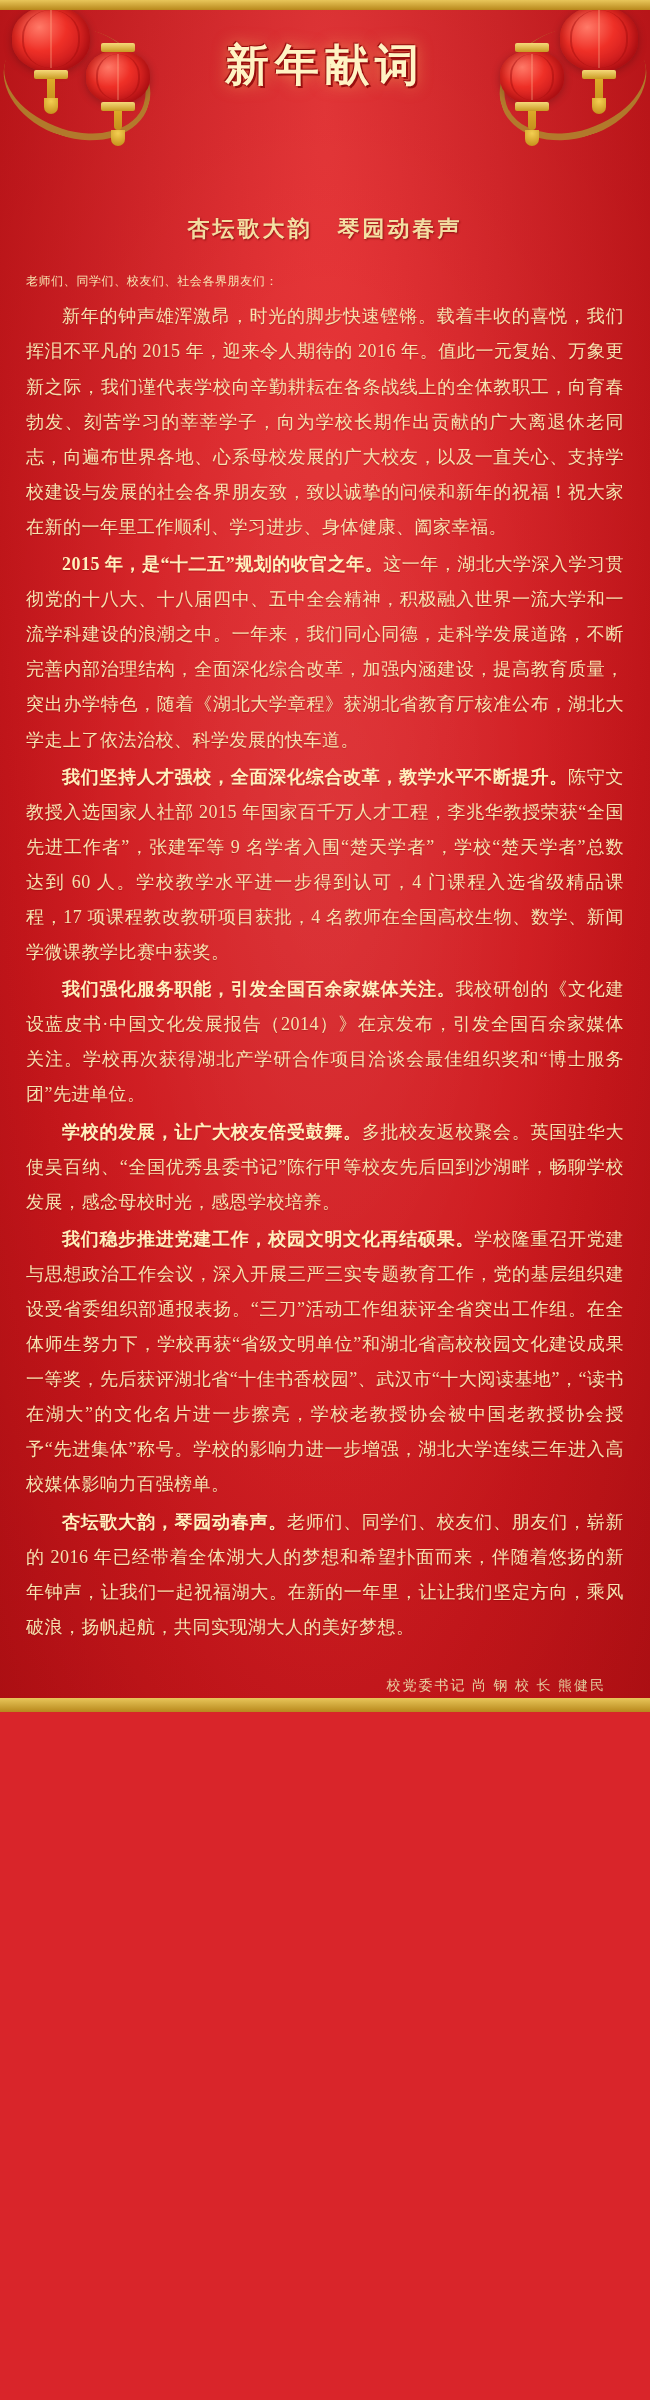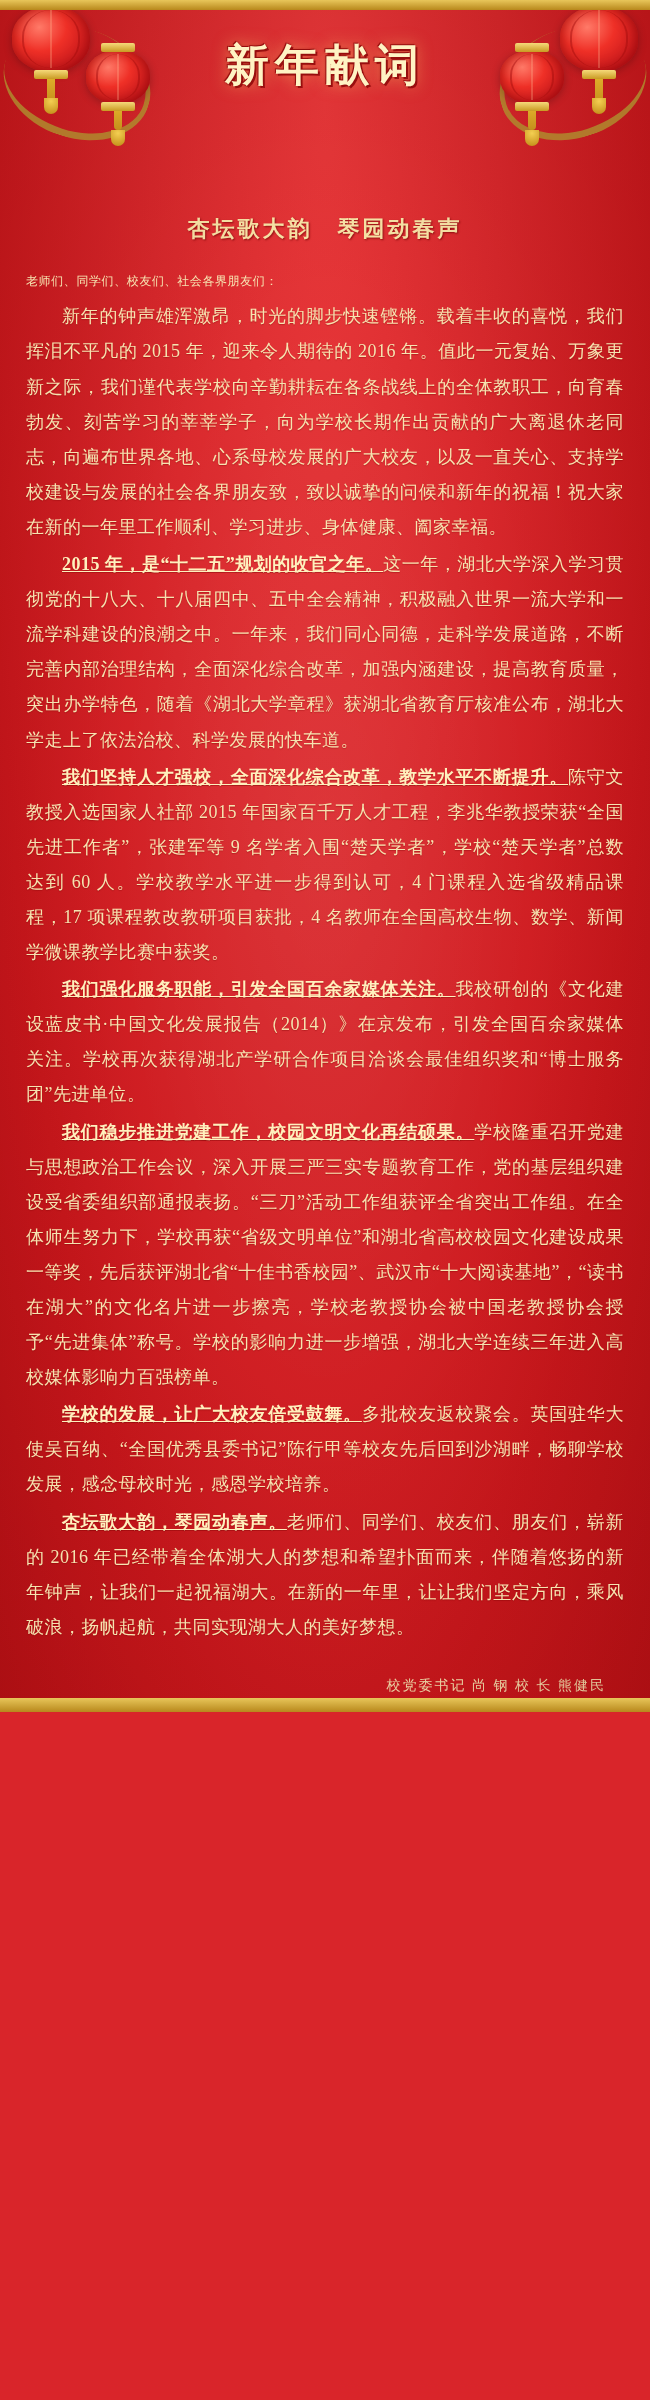--- a/index.html
+++ b/index.html
@@ -164,21 +164,20 @@
     color: #f6e3b0;
     margin: 0 0 2px 0;
     text-indent: 2em;
     text-align: justify;
     letter-spacing: 0.5px;
     text-shadow: 0 1px 1px rgba(120,0,0,0.35);
   }
   p.para .lead {
     font-weight: bold;
     color: #fff0bd;
-    text-decoration: underline;
   }
 
   
   .signature {
     margin-top: 26px;
     padding: 0 44px 0 26px;
     text-align: right;
     color: #f6e3b0;
     font-size: 14px;
     line-height: 2.1;
@@ -248,24 +247,24 @@
     <p class="para">
       <span class="lead">2015 年，是“十二五”规划的收官之年。</span><span>这一年，湖北大学深入学习贯彻党的十八大、十八届四中、五中全会精神，积极融入世界一流大学和一流学科建设的浪潮之中。一年来，我们同心同德，走科学发展道路，不断完善内部治理结构，全面深化综合改革，加强内涵建设，提高教育质量，突出办学特色，随着《湖北大学章程》获湖北省教育厅核准公布，湖北大学走上了依法治校、科学发展的快车道。</span>
     </p>
     <p class="para">
       <span class="lead">我们坚持人才强校，全面深化综合改革，教学水平不断提升。</span><span>陈守文教授入选国家人社部 2015 年国家百千万人才工程，李兆华教授荣获“全国先进工作者”，张建军等 9 名学者入围“楚天学者”，学校“楚天学者”总数达到 60 人。学校教学水平进一步得到认可，4 门课程入选省级精品课程，17 项课程教改教研项目获批，4 名教师在全国高校生物、数学、新闻学微课教学比赛中获奖。</span>
     </p>
     <p class="para">
       <span class="lead">我们强化服务职能，引发全国百余家媒体关注。</span><span>我校研创的《文化建设蓝皮书·中国文化发展报告（2014）》在京发布，引发全国百余家媒体关注。学校再次获得湖北产学研合作项目洽谈会最佳组织奖和“博士服务团”先进单位。</span>
     </p>
     <p class="para">
+      <span class="lead">学校的发展，让广大校友倍受鼓舞。</span><span>多批校友返校聚会。英国驻华大使吴百纳、“全国优秀县委书记”陈行甲等校友先后回到沙湖畔，畅聊学校发展，感念母校时光，感恩学校培养。</span>
+    </p>
+    <p class="para">
       <span class="lead">我们稳步推进党建工作，校园文明文化再结硕果。</span><span>学校隆重召开党建与思想政治工作会议，深入开展三严三实专题教育工作，党的基层组织建设受省委组织部通报表扬。“三刀”活动工作组获评全省突出工作组。在全体师生努力下，学校再获“省级文明单位”和湖北省高校校园文化建设成果一等奖，先后获评湖北省“十佳书香校园”、武汉市“十大阅读基地”，“读书在湖大”的文化名片进一步擦亮，学校老教授协会被中国老教授协会授予“先进集体”称号。学校的影响力进一步增强，湖北大学连续三年进入高校媒体影响力百强榜单。</span>
-    </p>
-    <p class="para">
-      <span class="lead">学校的发展，让广大校友倍受鼓舞。</span><span>多批校友返校聚会。英国驻华大使吴百纳、“全国优秀县委书记”陈行甲等校友先后回到沙湖畔，畅聊学校发展，感念母校时光，感恩学校培养。</span>
     </p>
     <p class="para">
       <span class="lead">杏坛歌大韵，琴园动春声。</span><span>老师们、同学们、校友们、朋友们，崭新的 2016 年已经带着全体湖大人的梦想和希望扑面而来，伴随着悠扬的新年钟声，让我们一起祝福湖大。在新的一年里，让让我们坚定方向，乘风破浪，扬帆起航，共同实现湖大人的美好梦想。</span>
     </p>
   </div>
 
   <div class="signature">
     <div class="line1">校党委书记 尚 钢   校 长   熊健民</div>
     <div class="line2">二〇一五年十二月三十一日</div>
   </div>

